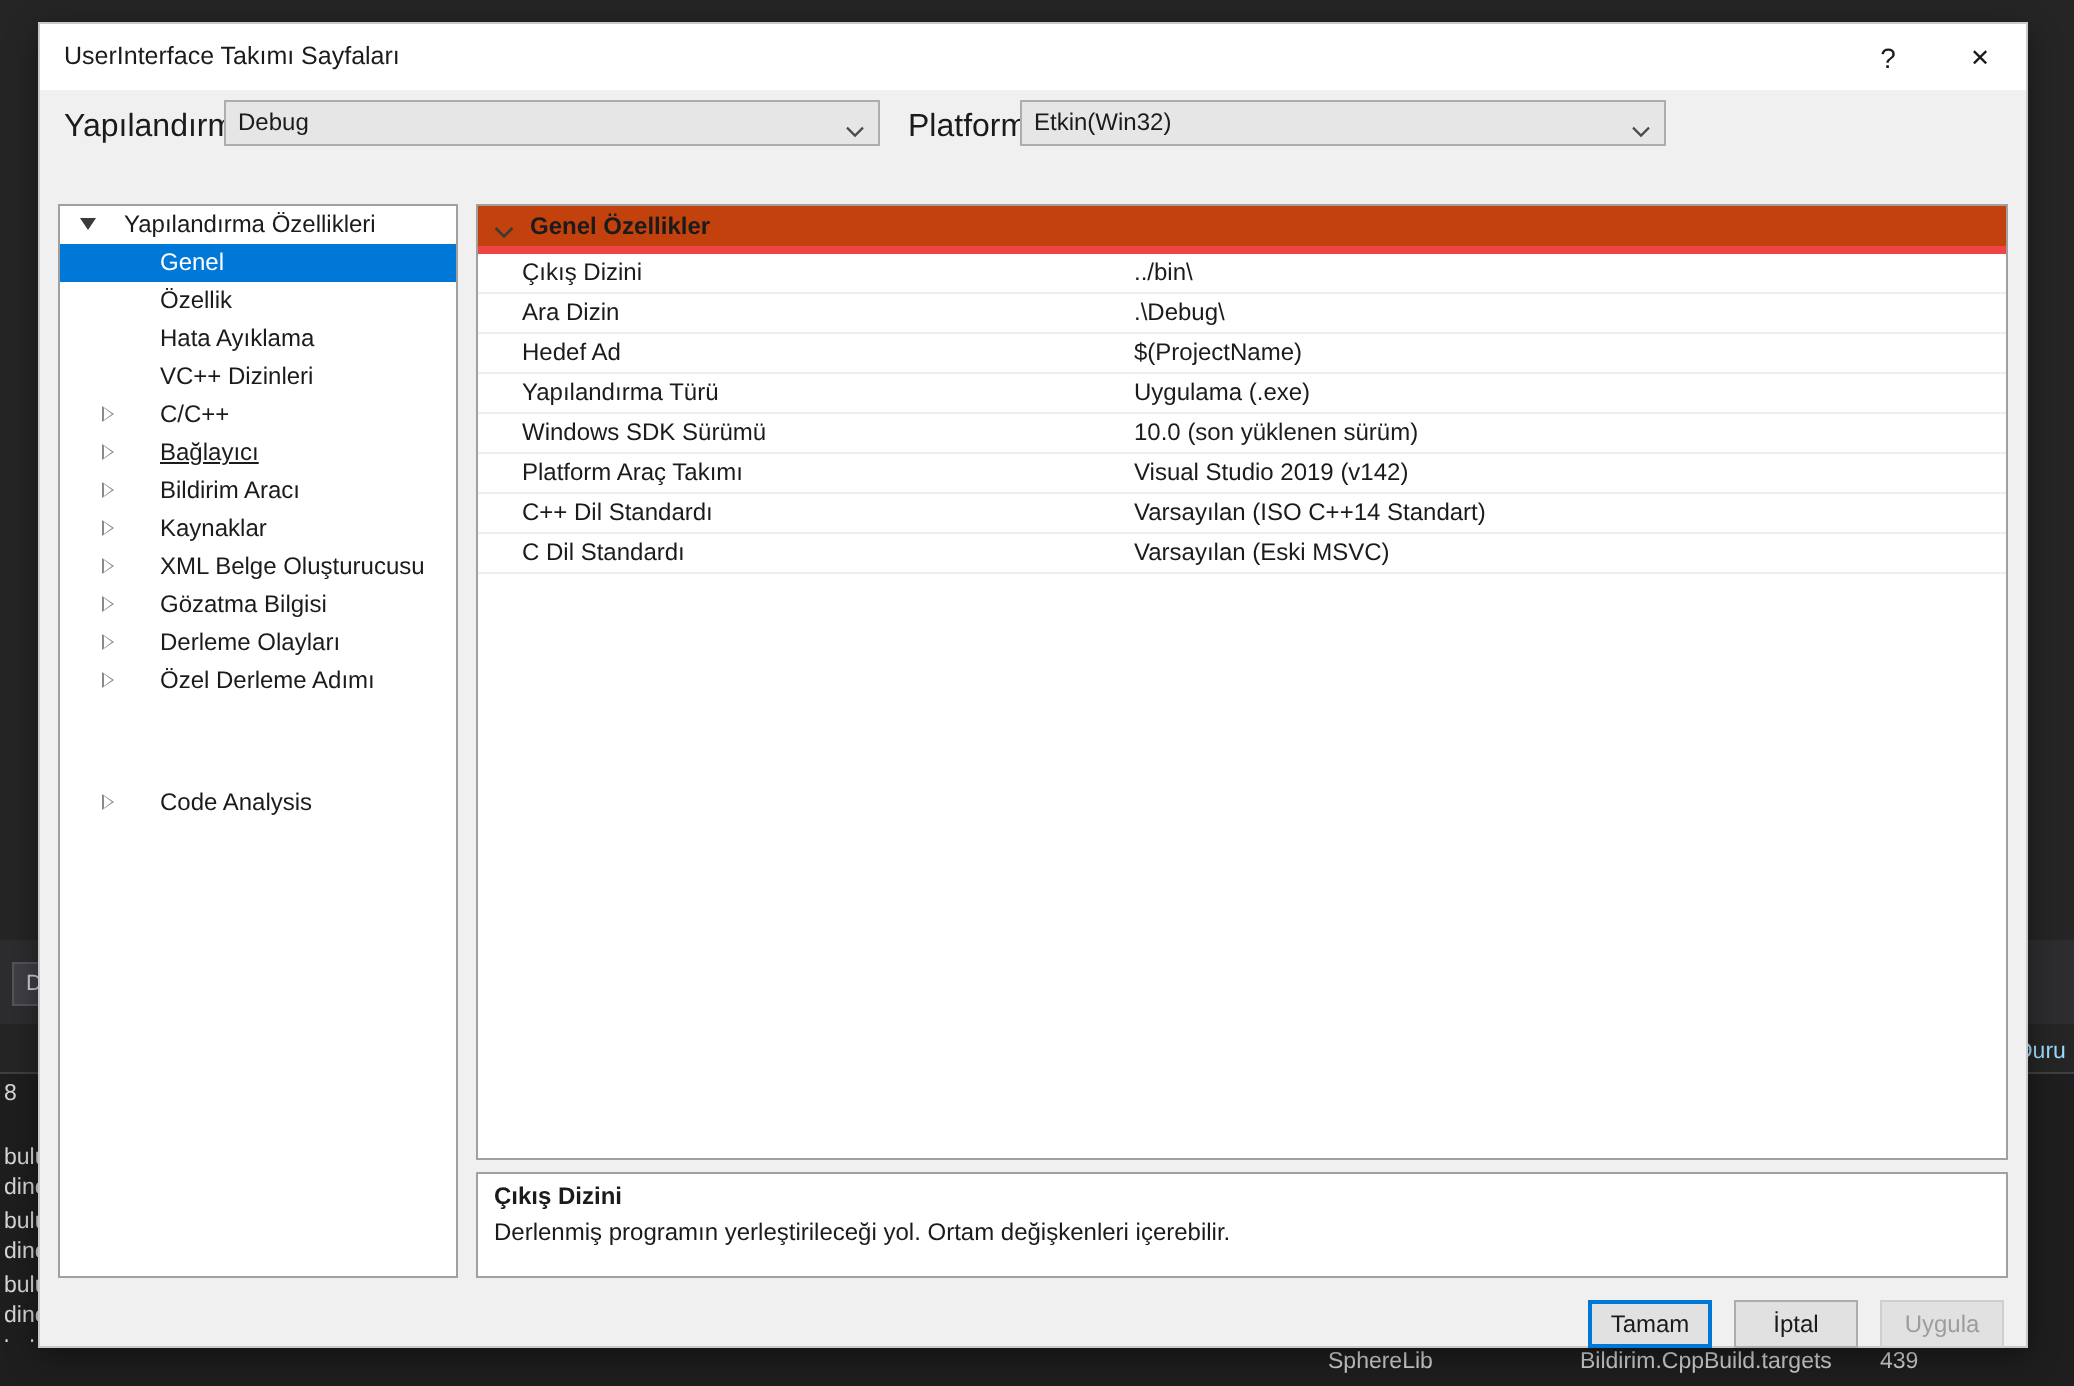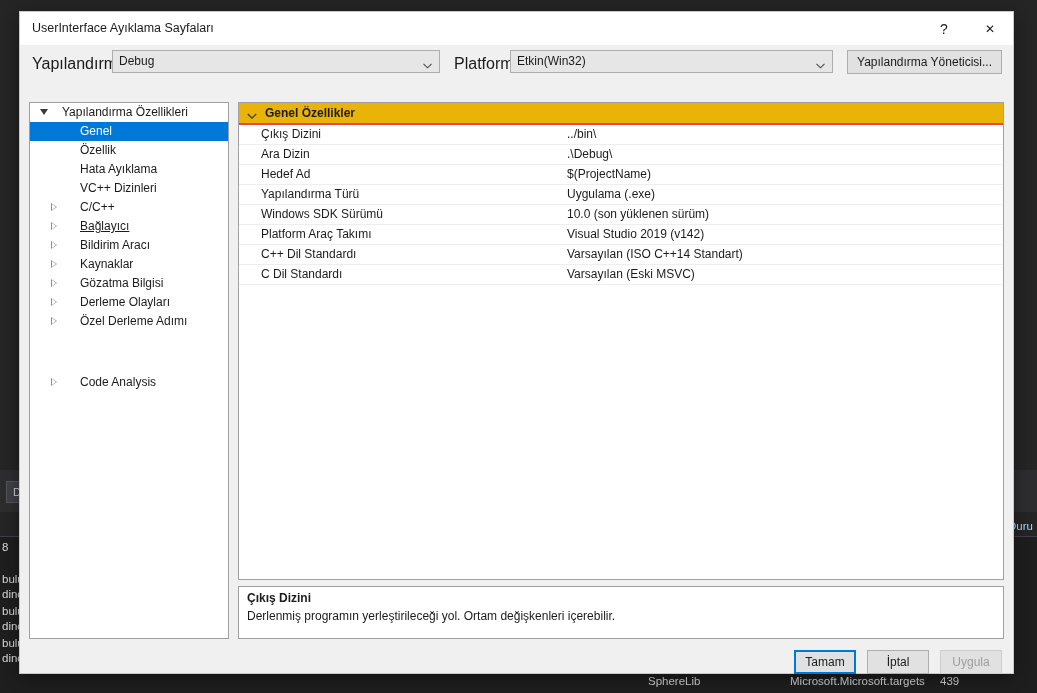--- a/index.html
+++ b/index.html
@@ -228,22 +228,22 @@
     left: 218px; top: 22px;
     width: 766px; height: 478px;
     background: #ffffff;
     border: 1px solid #a0a0a0;
     box-sizing: border-box;
     overflow: hidden;
   }
   #grid-header {
     position: relative;
     height: 20px;
-    background: #eab308;
-    border-bottom: 2px solid #ef4444;
+    background: #c2410c;
+    border-bottom: 4px solid #ef4444;
     text-decoration: underline;
   }
   #grid-header .chev {
     position: absolute; left: 8px; top: 6px;
     width: 10px; height: 7px;
   }
   #grid-header .htxt {
     position: absolute;
     left: 26px; top: 3px;
     font-size: 12px;
@@ -344,30 +344,30 @@
 
   <div class="bg-err-line" style="left:2px; top:573px;">bulu</div>
   <div class="bg-err-line" style="left:2px; top:588px;">dinc</div>
   <div class="bg-err-line" style="left:2px; top:605px;">bulu</div>
   <div class="bg-err-line" style="left:2px; top:620px;">dinc</div>
   <div class="bg-err-line" style="left:2px; top:637px;">bulu</div>
   <div class="bg-err-line" style="left:2px; top:652px;">dinc</div>
   <div class="bg-err-line" style="left:2px; top:669px;">bulunamıyor. v143 derleme araçlarını kullanarak oluşturmak için lütfen v143 derleme araçlarını yükleyin. Alternatif olarak,</div>
 
   <div id="bg-statusbar">
-    <span class="s" style="left:648px; color:#cfcfcf;">SphereLib</span>
-    <span class="s" style="left:790px; color:#cfcfcf;">Microsoft.Microsoft.targets</span>
+    <span class="s" style="left:664px; color:#cfcfcf;">SphereLib</span>
+    <span class="s" style="left:790px; color:#cfcfcf;">Bildirim.CppBuild.targets</span>
     <span class="s" style="left:940px; color:#cfcfcf;">439</span>
   </div>
 </div>
 
 <div id="dialog">
 
   <div id="titlebar">
-    <div id="dlg-title">UserInterface Ayıklama Sayfaları</div>
+    <div id="dlg-title">UserInterface Takımı Sayfaları</div>
     <div class="tb-btn" id="btn-help">
       <span>?</span>
     </div>
     <div class="tb-btn" id="btn-close">
       <span>✕</span>
     </div>
   </div>
 
   <div id="configbar">
     <div class="cfg-label" style="left:12px;">Yapılandırma:</div>
@@ -385,23 +385,20 @@
 
     <div class="combo" style="left:490px; width:323px;">
       <span class="val">Etkin(Win32)</span>
       <span class="arrow">
         <svg width="9" height="6" viewBox="0 0 9 6">
             <path d="M0.5 0.8 L4.5 4.8 L8.5 0.8" fill="none" stroke="#4a4a4a" stroke-width="1.1"></path>
           </svg>
       </span>
     </div>
 
-    <div class="cfg-btn" style="left:827px; width:155px;">
-      <span>Yapılandırma Yöneticisi...</span>
-    </div>
   </div>
 
   <div id="dlg-body">
 
     <div id="treepane">
       <div id="tree-nodes">
           <div class="tree-node">
             <span class="exp" style="left: 6px;">
               <span class="exp-open"></span>
             </span>
@@ -435,20 +432,26 @@
             <span class="exp" style="left: 16px;">
               <span class="exp-closed"></span>
             </span>
             <span class="lbl" style="padding-left: 50px;">Bildirim Aracı</span>
           </div>
           <div class="tree-node">
             <span class="exp" style="left: 16px;">
               <span class="exp-closed"></span>
             </span>
             <span class="lbl" style="padding-left: 50px;">Kaynaklar</span>
+          </div>
+          <div class="tree-node">
+            <span class="exp" style="left: 16px;">
+              <span class="exp-closed"></span>
+            </span>
+            <span class="lbl" style="padding-left: 50px;">XML Belge Oluşturucusu</span>
           </div>
           <div class="tree-node">
             <span class="exp" style="left: 16px;">
               <span class="exp-closed"></span>
             </span>
             <span class="lbl" style="padding-left: 50px;">Gözatma Bilgisi</span>
           </div>
           <div class="tree-node">
             <span class="exp" style="left: 16px;">
               <span class="exp-closed"></span>

